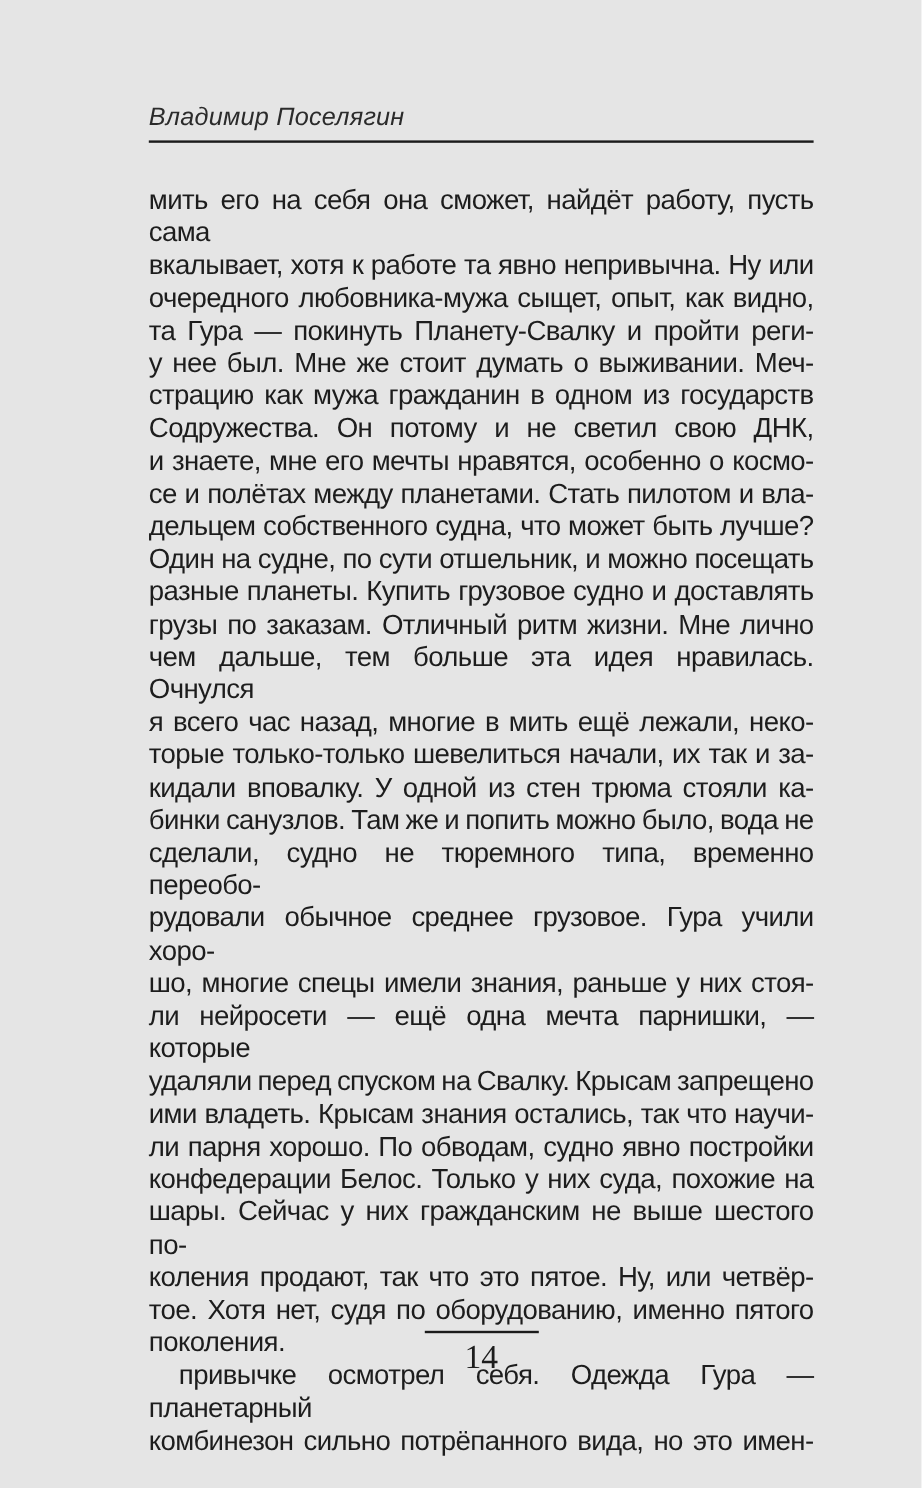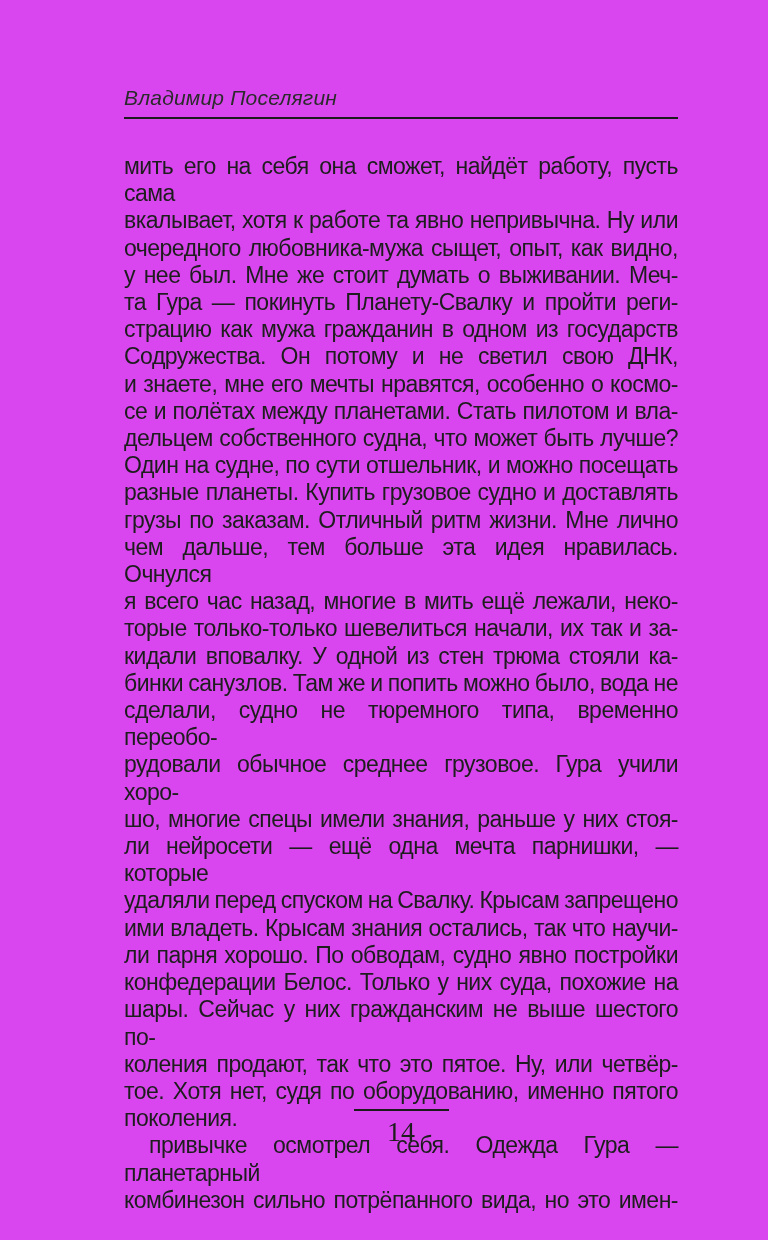--- a/index.html
+++ b/index.html
@@ -4,21 +4,21 @@
 <style>
   html, body {
     margin: 0;
     padding: 0;
     background: #ffffff;
   }
   .page {
     position: relative;
     width: 768px;
     height: 1240px;
-    background: #d946ef;
+    background: #e5e5e5;
     overflow: hidden;
   }
   .author {
     position: absolute;
     left: 124px;
     top: 86px;
     width: 554px;
     font-family: "Liberation Sans", sans-serif;
     font-style: italic;
     font-size: 21px;
@@ -81,22 +81,22 @@
 
 <div class="page">
   <div class="author">Владимир Поселягин</div>
   <div class="head-rule"></div>
 
   <div class="body-text" id="body-text">
       <div class="paragraph">
         <div class="line">мить его на себя она сможет, найдёт работу, пусть сама</div>
         <div class="line">вкалывает, хотя к работе та явно непривычна. Ну или</div>
         <div class="line">очередного любовника-мужа сыщет, опыт, как видно,</div>
+        <div class="line">та Гура — покинуть Планету-Свалку и пройти реги-</div>
         <div class="line">у нее был. Мне же стоит думать о выживании. Меч-</div>
-        <div class="line">та Гура — покинуть Планету-Свалку и пройти реги-</div>
         <div class="line">страцию как мужа гражданин в одном из государств</div>
         <div class="line">Содружества. Он потому и не светил свою ДНК,</div>
         <div class="line">и знаете, мне его мечты нравятся, особенно о космо-</div>
         <div class="line">се и полётах между планетами. Стать пилотом и вла-</div>
         <div class="line">дельцем собственного судна, что может быть лучше?</div>
         <div class="line">Один на судне, по сути отшельник, и можно посещать</div>
         <div class="line">разные планеты. Купить грузовое судно и доставлять</div>
         <div class="line">грузы по заказам. Отличный ритм жизни. Мне лично</div>
         <div class="line">чем дальше, тем больше эта идея нравилась. Очнулся</div>
         <div class="line">я всего час назад, многие в мить ещё лежали, неко-</div>

